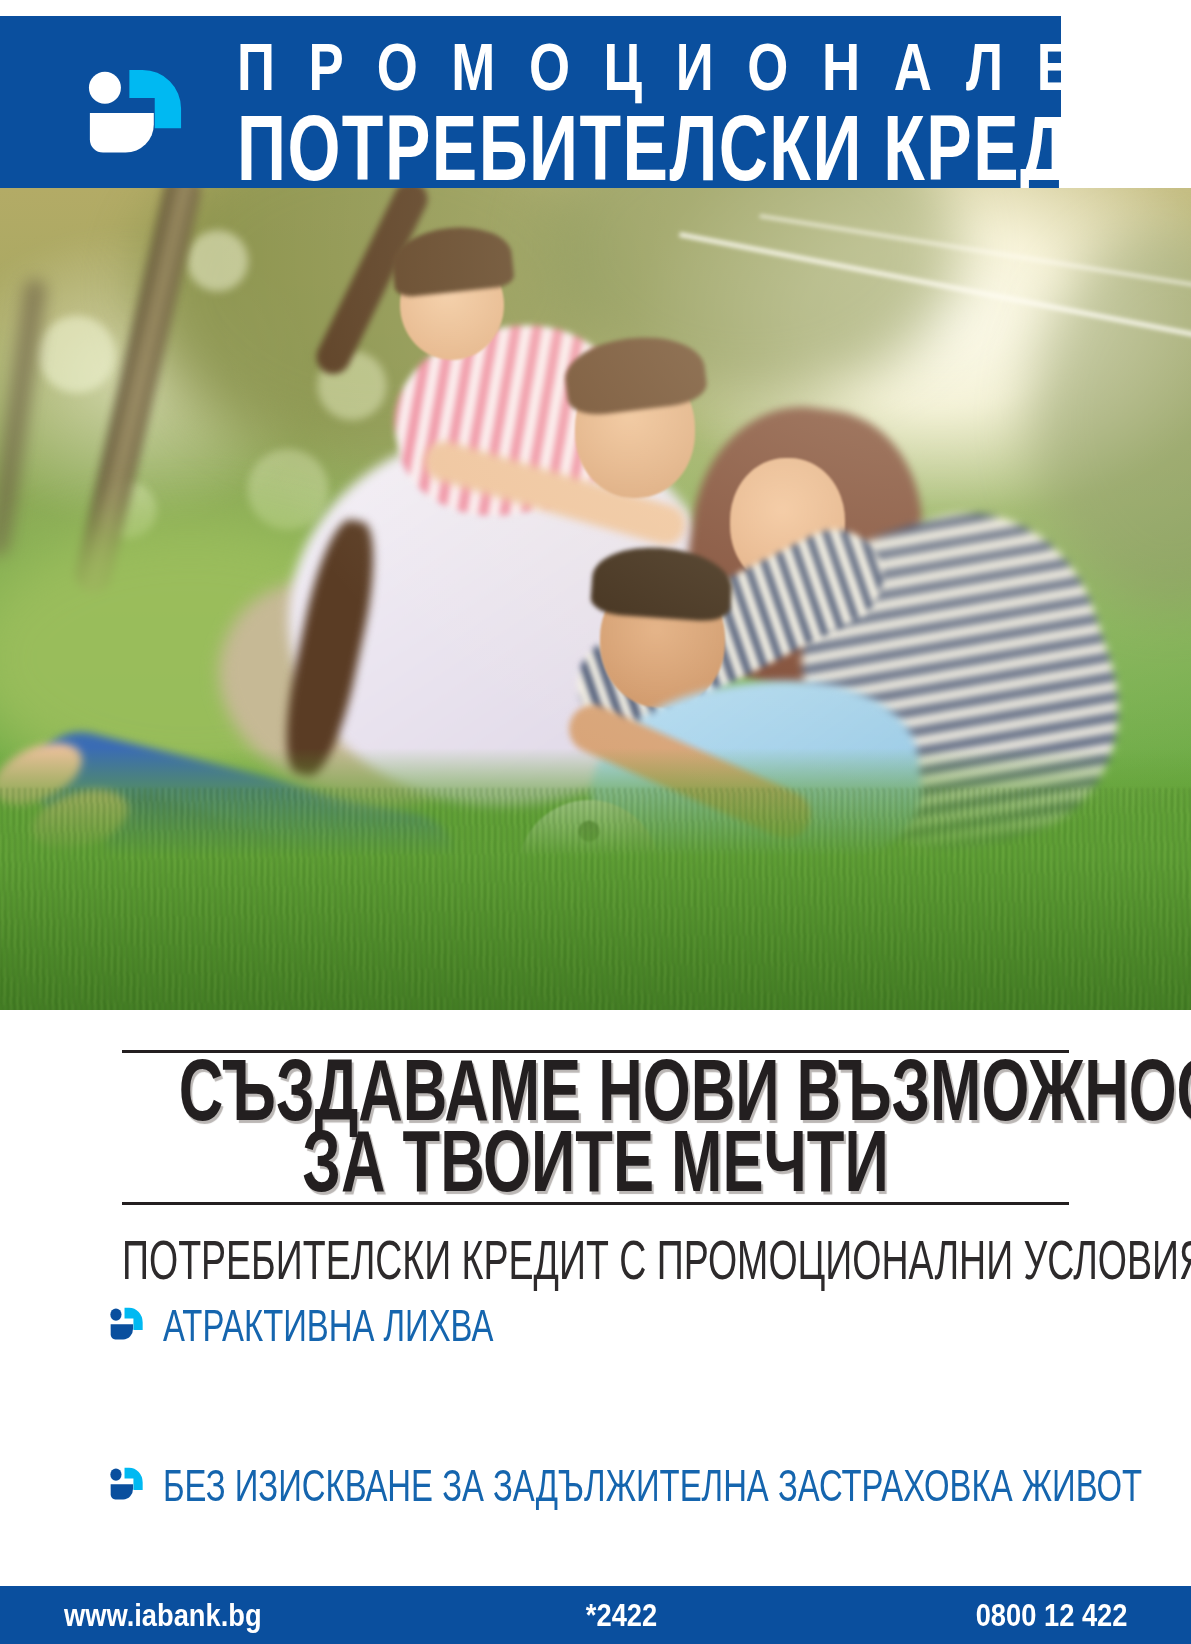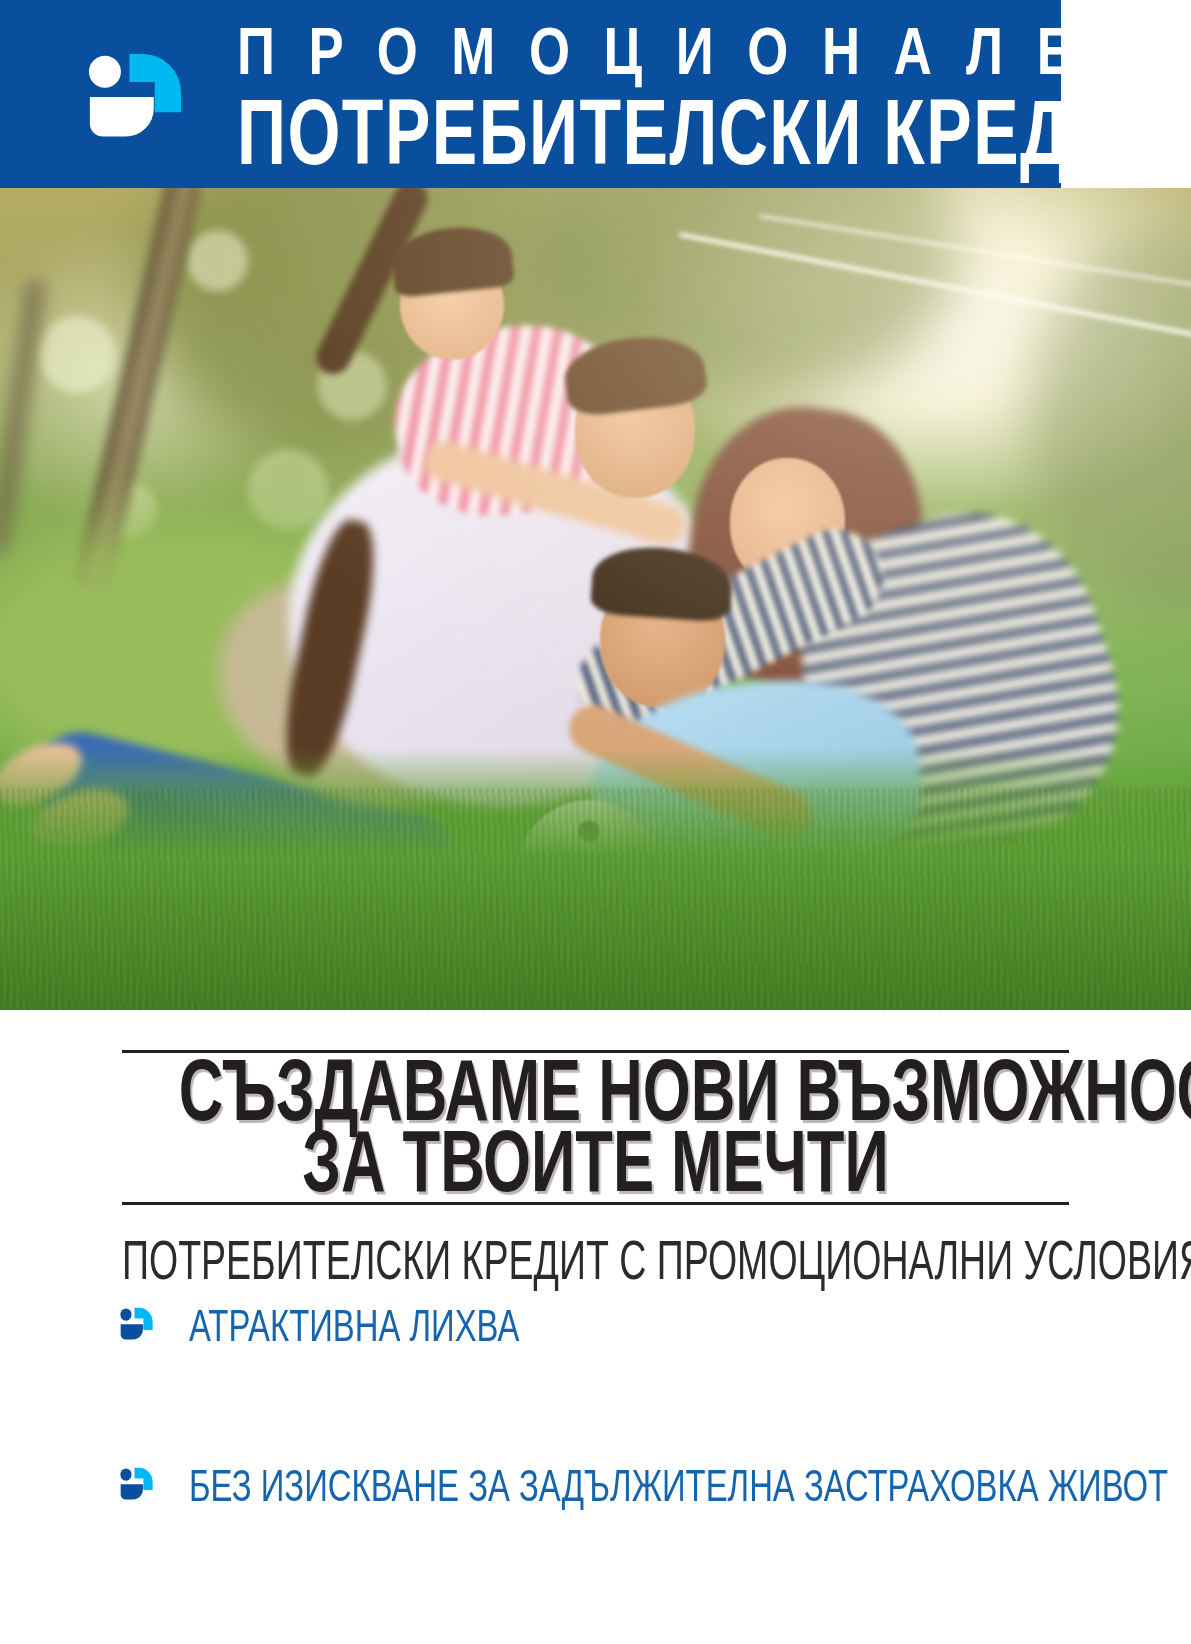--- a/index.html
+++ b/index.html
@@ -5,21 +5,21 @@
   html,body{margin:0;padding:0;background:#ffffff;}
   .page{
     position:relative;width:1191px;height:1644px;overflow:hidden;background:#ffffff;
     font-family:"Liberation Sans","DejaVu Sans",sans-serif;
   }
   .abs{position:absolute;}
   .nowrap{white-space:nowrap;}
 
   
   .bar{background:#0A4F9E;}
-  .header{left:0;top:0;width:1061px;height:188px;}
+  .header{left:0;top:16px;width:1061px;height:188px;}
   .footer{left:0;top:1586px;width:1191px;height:58px;display:flex;align-items:center;justify-content:space-between;padding:0 64px;box-sizing:border-box;}
   .header-title{color:#ffffff;font-weight:bold;line-height:1;}
   .ht1{left:237px;top:18px;font-size:66px;letter-spacing:42px;transform:scaleX(.80);transform-origin:0 0;}
   .ht2{left:237px;top:86px;font-size:92px;letter-spacing:2px;transform:scaleX(.74);transform-origin:0 0;}
 
   
   .lg-main{fill:var(--lg-main);}
   .lg-accent{fill:var(--lg-accent);}
 
   
@@ -27,21 +27,21 @@
     background:linear-gradient(180deg,#b3ab66 0%,#a8a862 16%,#96a95c 30%,#83ad52 46%,#74ad4a 62%,#65a83f 78%,#57952f 100%);}
   .ph{position:absolute;}
 
   
   .rule{left:122px;width:947px;height:3px;background:#231f20;}
   .headline{left:0;width:1191px;text-align:center;color:#231f20;font-weight:bold;font-size:88px;line-height:1;
     text-shadow:3px 3px 1px rgba(104,96,90,.45);}
   .hl1{top:1046px;transform:scaleX(.70);transform-origin:50% 0;}
   .hl2{top:1117px;transform:scaleX(.70);transform-origin:50% 0;}
   .subheading{left:122px;top:1232px;font-size:56px;line-height:1;color:#2d2a2b;transform:scaleX(.67);transform-origin:0 0;}
-  .benefit{left:120px;height:44px;display:flex;align-items:center;gap:36px;}
+  .benefit{left:110px;height:44px;display:flex;align-items:center;gap:20px;}
   .b1{top:1303px;} .b2{top:1388px;} .b3{top:1463px;}
   .benefit-label{font-size:45px;line-height:1;color:#1565AE;transform:scaleX(.73);transform-origin:0 50%;}
   .footer-text{color:#ffffff;font-weight:bold;font-size:31px;line-height:1;text-decoration:none;}
   .ftl{transform:scaleX(.88);transform-origin:0 50%;}
   .ftc{transform:scaleX(.88);transform-origin:50% 50%;}
   .ftr{transform:scaleX(.88);transform-origin:100% 50%;}
 </style>
 </head>
 <body>
 
@@ -134,14 +134,19 @@
       </svg>
     <div class="benefit-label nowrap">АТРАКТИВНА ЛИХВА</div>
   </div>
   <div class="abs benefit b3">
     <svg style="--lg-main:#0A4F9E;--lg-accent:#00B9F2" width="33" height="36" viewBox="0 0 100 100" preserveAspectRatio="none">
         <use href="#iab-logo"></use>
       </svg>
     <div class="benefit-label nowrap">БЕЗ ИЗИСКВАНЕ ЗА ЗАДЪЛЖИТЕЛНА ЗАСТРАХОВКА ЖИВОТ</div>
   </div>
 
+  <div class="abs bar footer">
+    <a href="#" class="footer-text ftl nowrap">www.iabank.bg</a>
+    <div class="footer-text ftc nowrap">*2422</div>
+    <div class="footer-text ftr nowrap">0800 12 422</div>
+  </div>
 
 </div>
 
 </body></html>

